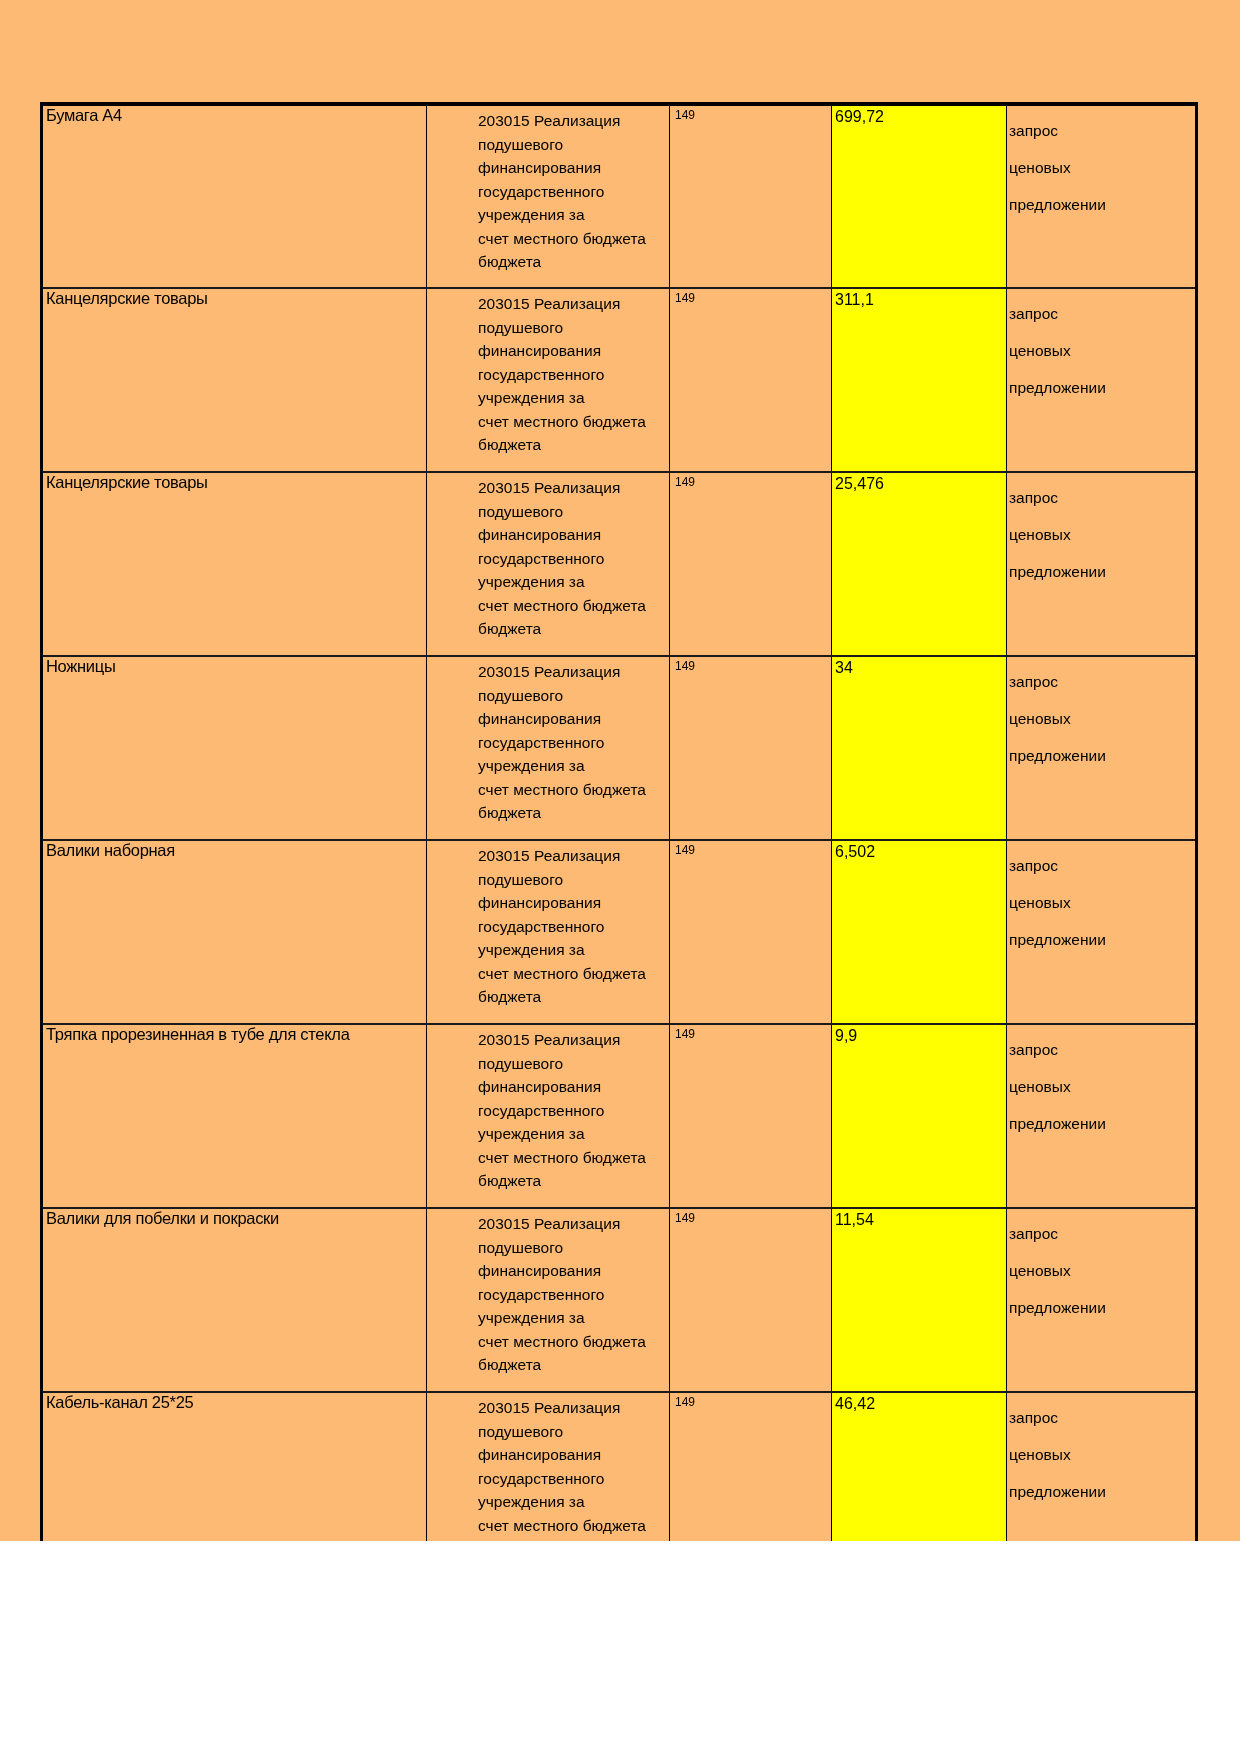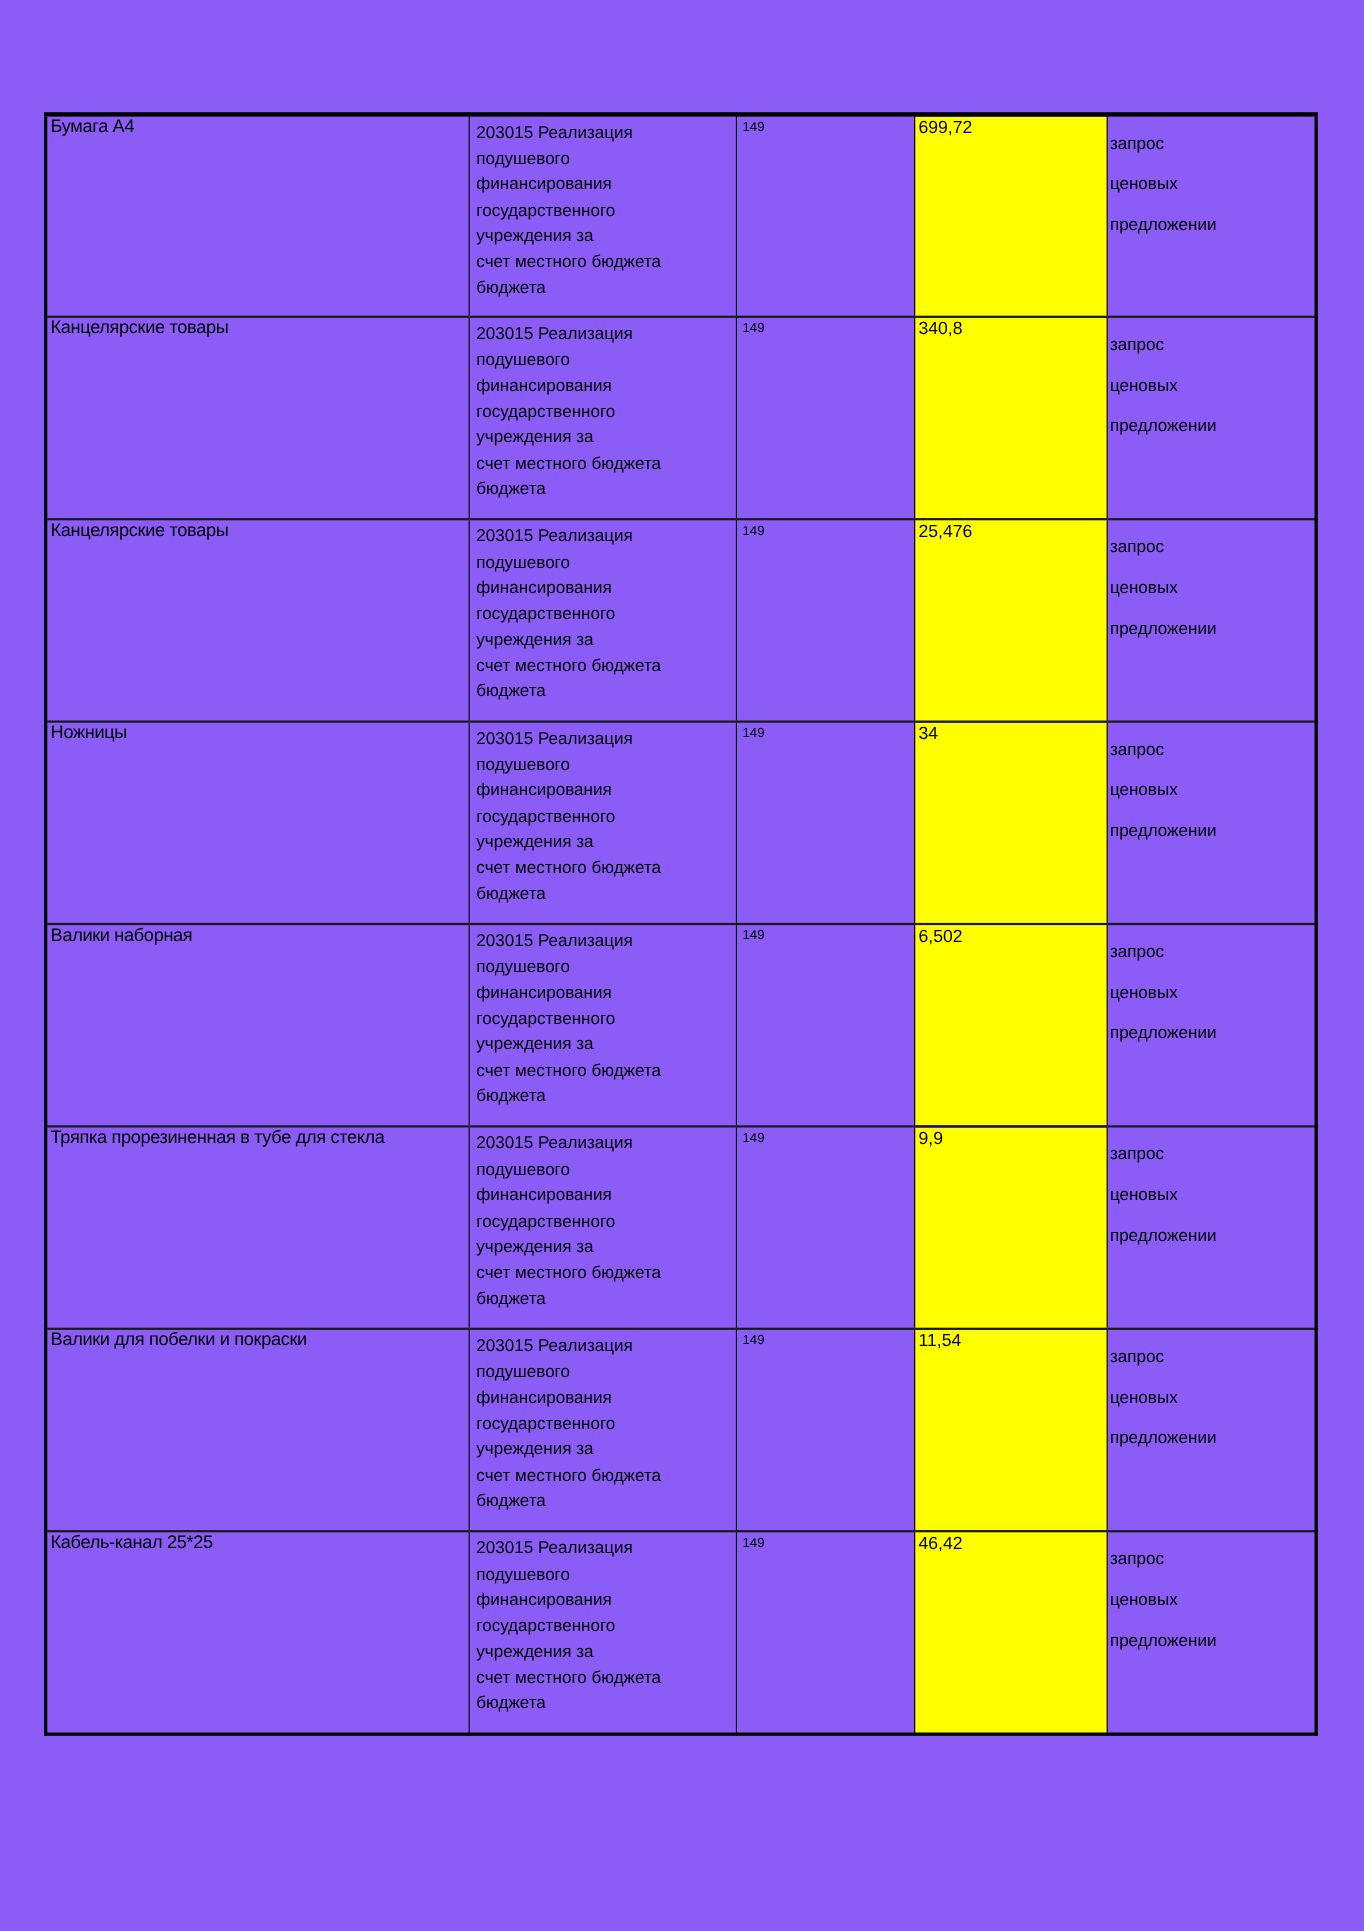--- a/index.html
+++ b/index.html
@@ -6,22 +6,22 @@
   html, body {
     width: 1240px;
     height: 1755px;
     background: #ffffff;
     font-family: "Liberation Sans", sans-serif;
     color: #000000;
   }
   .page {
     position: relative;
     width: 1240px;
-    height: 1755px;
-    background: #8b5cf6;
+    height: 1541px;
+    background: #fdba74;
     overflow: hidden;
     padding-left: 43px;
   }
   table.doc-table {
     position: absolute;
     left: 40px;
     top: 102px;
     width: 1155px;
     border-collapse: collapse;
     table-layout: fixed;
@@ -40,21 +40,21 @@
   td.c1 {
     vertical-align: bottom;
     padding: 0 2px 1px 3px;
     font-size: 16.5px;
     letter-spacing: -0.3px;
   }
   td.c2 {
     padding: 3px 2px 0 6px;
     font-size: 15.5px;
   }
-  td.c2 .pline { line-height: 23.5px; white-space: nowrap; }
+  td.c2 .pline { line-height: 23.5px; white-space: nowrap; margin-left: 45px; }
   td.c3 {
     padding: 2px 2px 0 5px;
     font-size: 12px;
   }
   td.c4 {
     background: var(--hl, #ffff00);
     padding: 2px 2px 0 3px;
     font-size: 16px;
     margin-left: 36px;
   }
@@ -114,21 +114,21 @@
       <div class="pline">финансирования</div>
       <div class="pline">государственного</div>
       <div class="pline">учреждения за</div>
       <div class="pline">счет местного бюджета</div>
       <div class="pline">бюджета</div>
     </td>
     <td class="c3">
       <span>149</span>
     </td>
     <td class="c4">
-      <span>340,8</span>
+      <span>311,1</span>
     </td>
     <td class="c5">
       <div class="mline">запрос</div>
       <div class="mline">ценовых</div>
       <div class="mline">предложении</div>
     </td>
   </tr>
 
   <tr class="item-row">
     <td class="c1">

